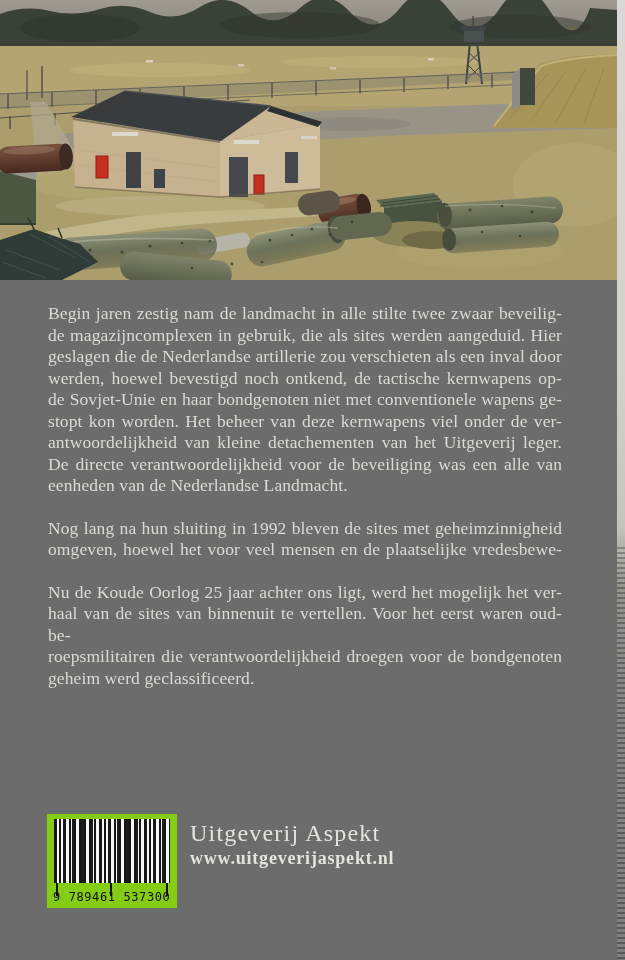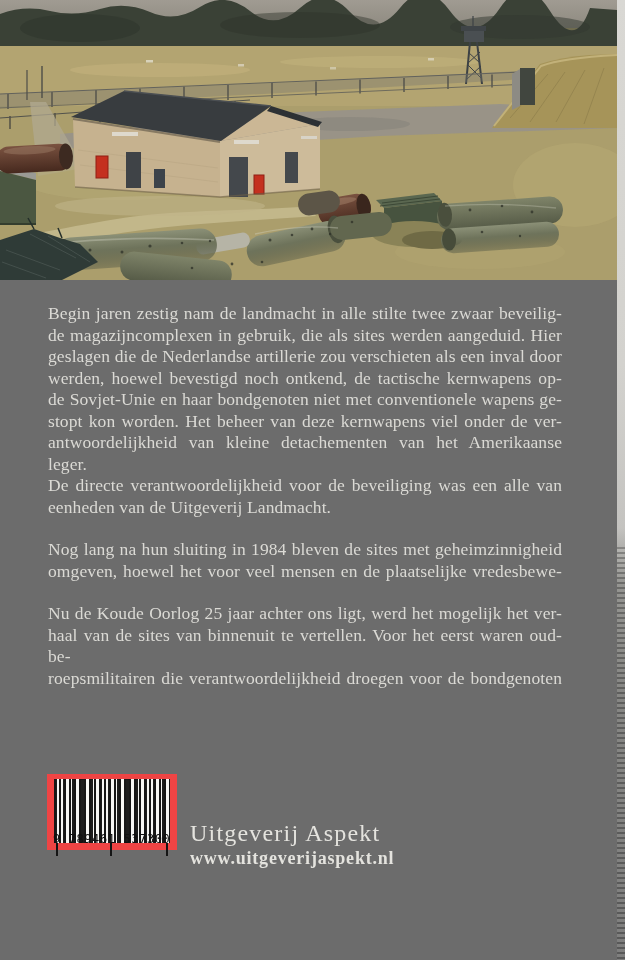--- a/index.html
+++ b/index.html
@@ -25,22 +25,22 @@
   .blurb {
     position:absolute; left:48px; top:303px; width:531px;
     color:#dbdad5; font-size:17.5px; line-height:21.5px;
     letter-spacing:.1px;
   }
   .para { margin:0 17px 21px 0; }
   .line { display:block; text-align:justify; text-align-last:justify; }
   .line.last { text-align-last:left; }
 
   .barcode {
-    position:absolute; left:47px; top:774px; width:130px; height:76px;
-    background:#ef4444;
+    position:absolute; left:47px; top:814px; width:130px; height:94px;
+    background:#84cc16;
   }
   .bars {
     position:absolute; left:7px; right:7px; top:5px; height:64px;
     background:
       repeating-linear-gradient(90deg, #151515 0 2px, rgba(0,0,0,0) 2px 5px),
       repeating-linear-gradient(90deg, #1b1b1b 0 3px, #f6f6f4 3px 9px);
   }
   .guard { position:absolute; width:2px; height:13px; top:69px; background:#151515; }
   .guard.g1 { left:9px; } .guard.g2 { left:63px; } .guard.g3 { right:9px; }
   .digits {
@@ -238,32 +238,33 @@
   <div class="edge-strip"></div>
 
   <div class="blurb">
     <p class="para">
       <span class="line">Begin jaren zestig nam de landmacht in alle stilte twee zwaar beveilig-</span>
       <span class="line">de magazijncomplexen in gebruik, die als sites werden aangeduid. Hier</span>
       <span class="line">geslagen die de Nederlandse artillerie zou verschieten als een inval door</span>
       <span class="line">werden, hoewel bevestigd noch ontkend, de tactische kernwapens op-</span>
       <span class="line">de Sovjet-Unie en haar bondgenoten niet met conventionele wapens ge-</span>
       <span class="line">stopt kon worden. Het beheer van deze kernwapens viel onder de ver-</span>
-      <span class="line">antwoordelijkheid van kleine detachementen van het Amerikaanse leger.</span>
+      <span class="line">antwoordelijkheid van kleine detachementen van het Uitgeverij leger.</span>
       <span class="line">De directe verantwoordelijkheid voor de beveiliging was een alle van</span>
-      <span class="line last">eenheden van de Uitgeverij Landmacht.</span>
+      <span class="line last">eenheden van de Nederlandse Landmacht.</span>
     </p>
     <p class="para">
-      <span class="line">Nog lang na hun sluiting in 1984 bleven de sites met geheimzinnigheid</span>
+      <span class="line">Nog lang na hun sluiting in 1992 bleven de sites met geheimzinnigheid</span>
       <span class="line">omgeven, hoewel het voor veel mensen en de plaatselijke vredesbewe-</span>
     </p>
     <p class="para">
       <span class="line">Nu de Koude Oorlog 25 jaar achter ons ligt, werd het mogelijk het ver-</span>
       <span class="line">haal van de sites van binnenuit te vertellen. Voor het eerst waren oud-be-</span>
       <span class="line">roepsmilitairen die verantwoordelijkheid droegen voor de bondgenoten</span>
+      <span class="line last">geheim werd geclassificeerd.</span>
     </p>
   </div>
 
   <div class="barcode">
     <div class="bars"></div>
     <div class="guard g1"></div>
     <div class="guard g2"></div>
     <div class="guard g3"></div>
     <div class="digits">9 789461 537300</div>
   </div>

